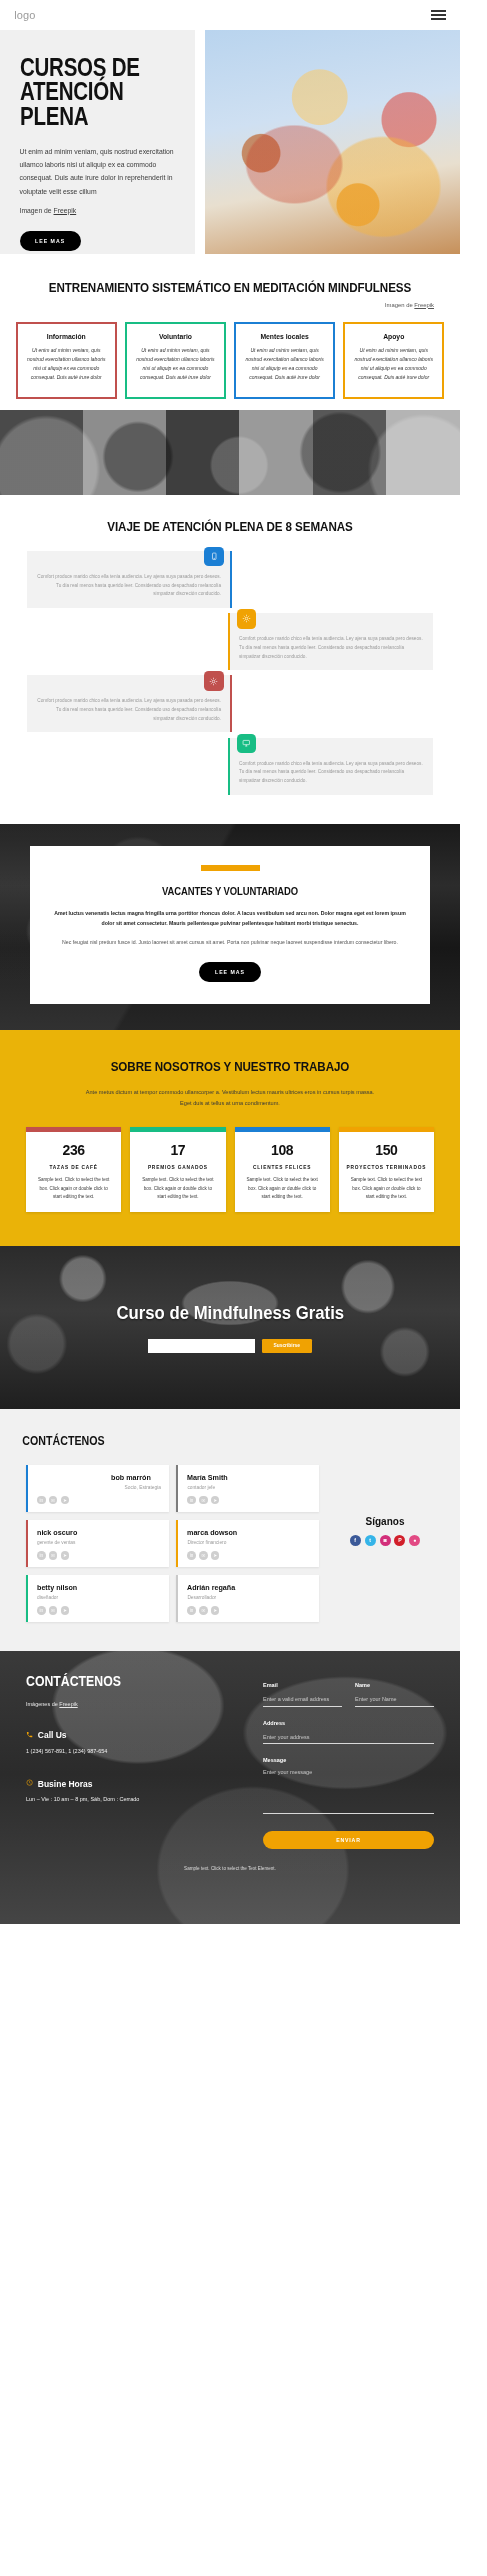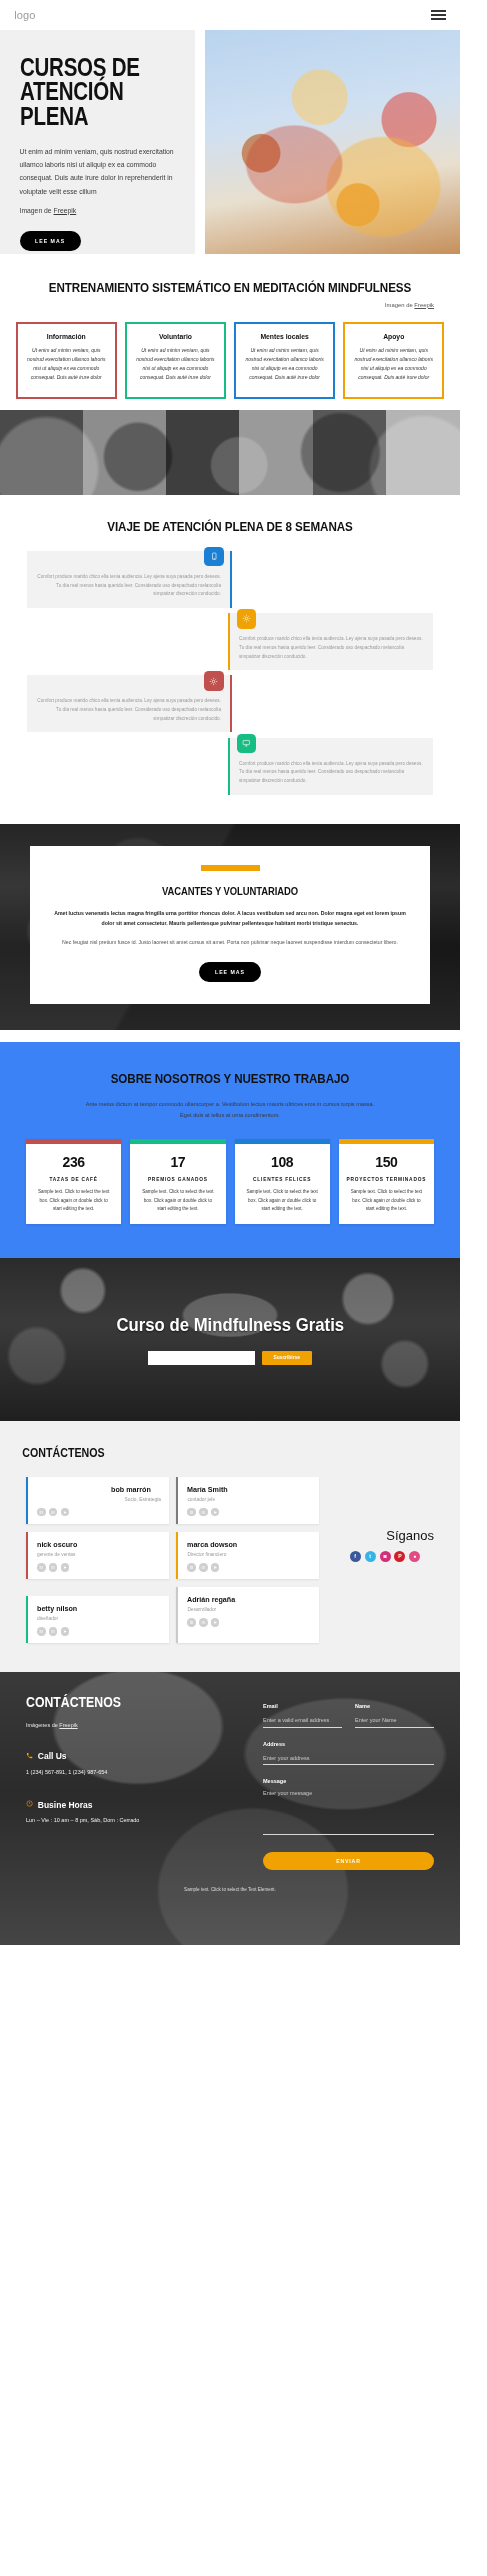--- a/index.html
+++ b/index.html
@@ -178,21 +178,21 @@
   .vac-title {
     font-family:"Liberation Sans Narrow","Liberation Sans",sans-serif;
     font-weight:700; text-transform:uppercase; font-size: 11px; letter-spacing:-0.1px;
     transform: scaleX(.86); color:#111;
   }
   .vac-lead { margin-top: 11.7px; font-size: 5.2px; font-weight:700; line-height:1.9; color:#1c1c1c; }
   .vac-body { margin-top: 9px; font-size: 5.2px; line-height:1.9; color:#555; }
   .vac-card .btn-dark { margin-top: 14.3px; }
 
   
-  .stats { background:#3b82f6; padding: 29px 0 34px; margin-top: 12px; }
+  .stats { background:#eab308; padding: 29px 0 34px; }
   .stats-lead { text-align:center; font-size: 5.6px; line-height:1.95; color:#3a3a3a; margin: 13px auto 0; max-width: 299px;}
   .stats-row { display:flex; gap: 9px; padding: 18px 26px 0; }
   .scard { flex:1; background:#fff; box-shadow: 0 0.7px 2.6px rgba(0,0,0,.12); text-align:center; padding-bottom: 10.4px;}
   .scard-bar { height: 4.6px; }
   .b-red{background:#c0504d;} .b-green{background:#18bd84;}
   .b-blue{background:#1b7fd4;} .b-orange{background:#f0a202;}
   .s-num { font-size: 14px; font-weight: 700; color:#111; margin-top: 10.4px; letter-spacing:-0.3px;}
   .s-label { font-size: 4.8px; font-weight:700; letter-spacing:0.8px; text-transform: uppercase; margin-top: 6.5px; color:#111;}
   .s-text { font-size: 4.6px; line-height:1.85; color:#3a3a3a; margin-top: 6.5px; padding: 0 9px;}
 
@@ -235,33 +235,33 @@
     padding-left: 26px; transform: scaleX(.86); transform-origin:left;
   }
   .team-wrap { display:flex; padding: 17px 26px 0; gap: 17px; }
   .team-grid { display:grid; grid-template-columns: 1fr 1fr; gap: 7.8px; flex: 1 1 auto; width: 273px;}
   .member {
     background:#fff; border-left: 2.6px solid #1b7fd4; padding: 7.8px 7.8px 7.8px 9px;
     box-shadow: 0 0.7px 2px rgba(0,0,0,.08);
   }
   .m-blue{border-left-color:#1b7fd4;text-align:right;} .m-gray{border-left-color:#7c7c7c;}
   .m-red{border-left-color:#c0504d;} .m-orange{border-left-color:#f0a202;}
-  .m-green{border-left-color:#18bd84;margin-top:9px;} .m-lgray{border-left-color:#c9c9c9;}
+  .m-green{border-left-color:#18bd84;} .m-lgray{border-left-color:#c9c9c9;}
   .m-name {
     font-family:"Liberation Sans Narrow","Liberation Sans",sans-serif;
     font-weight:700; font-size: 7.8px; color:#111; transform: scaleX(.92); transform-origin:left;
   }
   .m-role { font-size: 4.8px; color:#9a9a9a; margin-top: 3.3px; }
   .m-socials { display:flex; gap: 3.3px; margin-top: 5.9px; }
   .soc { width: 8.5px; height: 8.5px; border-radius:50%; background:#cfcfcf; color:#fff;
          display:flex;align-items:center;justify-content:center; font-size:4.6px; cursor:pointer;}
   .follow { width: 98px; padding-top: 51px; text-align:center; }
   .follow-title {
     font-family:"Liberation Sans Narrow","Liberation Sans",sans-serif;
-    font-weight:400; font-size: 13px; color:#111;text-align:right;
+    font-weight:700; font-size: 10px; color:#111;
   }
   .follow-row { display:flex; gap: 3.9px; justify-content:center; margin-top: 7.8px; }
   .fsoc { width: 11px; height: 11px; border-radius:50%; display:flex;align-items:center;
           justify-content:center; color:#fff; font-size: 5.2px; font-weight:700; cursor:pointer;}
   .f-fb{background:#3b5998;} .f-tw{background:#35b4e8;} .f-ig{background:#d22f7a;}
   .f-pin{background:#d11f2a;} .f-dr{background:#e24a84;}
 
   
   .footer {
     position:relative; padding: 22px 0 0;

